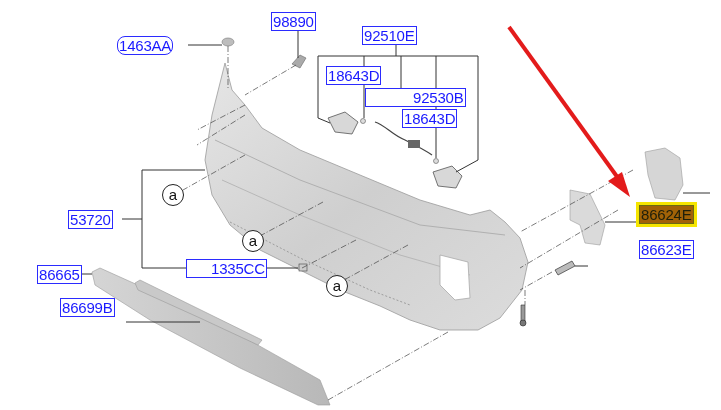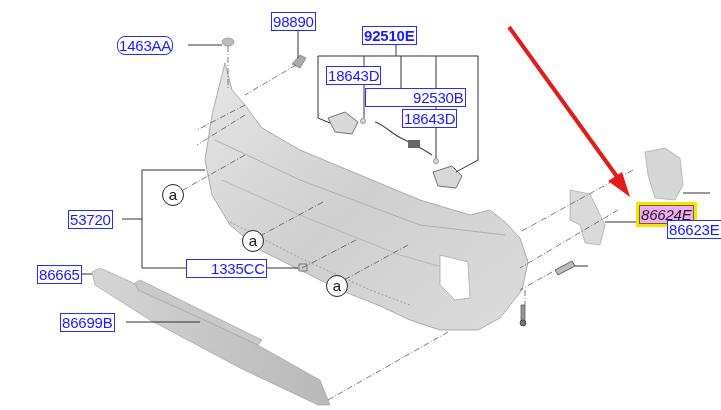--- a/index.html
+++ b/index.html
@@ -15,25 +15,24 @@
       font-family: "Liberation Sans", sans-serif;
       font-size: 15px;
       line-height: 17px;
       height: 19px;
       padding: 0 1px;
       white-space: nowrap;
       cursor: pointer;
       letter-spacing: -0.2px;
     }
     .part-label.highlight {
-      background: #f0abfc;
+      background: #a16207;
       color: #1f1f0a;
       border-color: #6b6a12;
       box-shadow: 0 0 0 3px #f5e500;
-      font-style: italic;
     }
     .ref-circle {
       position: absolute;
       width: 22px; height: 22px;
       border: 1px solid #222;
       border-radius: 50%;
       background: #fff;
       font-family: "Liberation Sans", sans-serif;
       font-size: 15px;
       line-height: 20px;
@@ -134,28 +133,28 @@
 
     <g>
       <line x1="509" y1="27" x2="618" y2="178" stroke="#e31b1b" stroke-width="4"></line>
       <polygon points="630,197 608,181 622,172" fill="#e31b1b"></polygon>
     </g>
   </svg>
 
   
   <div class="part-label" style="left:117px;top:36px;border-radius:8px;">1463AA</div>
   <div class="part-label" style="left:271px;top:12px;">98890</div>
-  <div class="part-label" style="left:362px;top:26px;font-weight:bold;">92510E</div>
+  <div class="part-label" style="left:362px;top:26px;">92510E</div>
   <div class="part-label" style="left:326px;top:66px;">18643D</div>
   <div class="part-label" style="left:365px;top:88px;padding-left:47px;">92530B</div>
   <div class="part-label" style="left:402px;top:109px;">18643D</div>
   <div class="part-label" style="left:68px;top:210px;">53720</div>
   <div class="part-label" style="left:186px;top:259px;padding-left:24px;">1335CC</div>
   <div class="part-label" style="left:9px;top:265px;margin-left:28px;">86665</div>
-  <div class="part-label" style="left:60px;top:313px;text-align:right;">86699B</div>
+  <div class="part-label" style="left:60px;top:298px;text-align:right;">86699B</div>
   <div class="part-label highlight" style="left:639px;top:205px;">86624E</div>
-  <div class="part-label" style="left:639px;top:220px;margin-left:28px;">86623E</div>
+  <div class="part-label" style="left:639px;top:240px;">86623E</div>
 
   
   <div class="ref-circle" style="left:162px;top:184px;">a</div>
   <div class="ref-circle" style="left:242px;top:230px;">a</div>
   <div class="ref-circle" style="left:326px;top:275px;">a</div>
 </div>
 
 </body></html>

